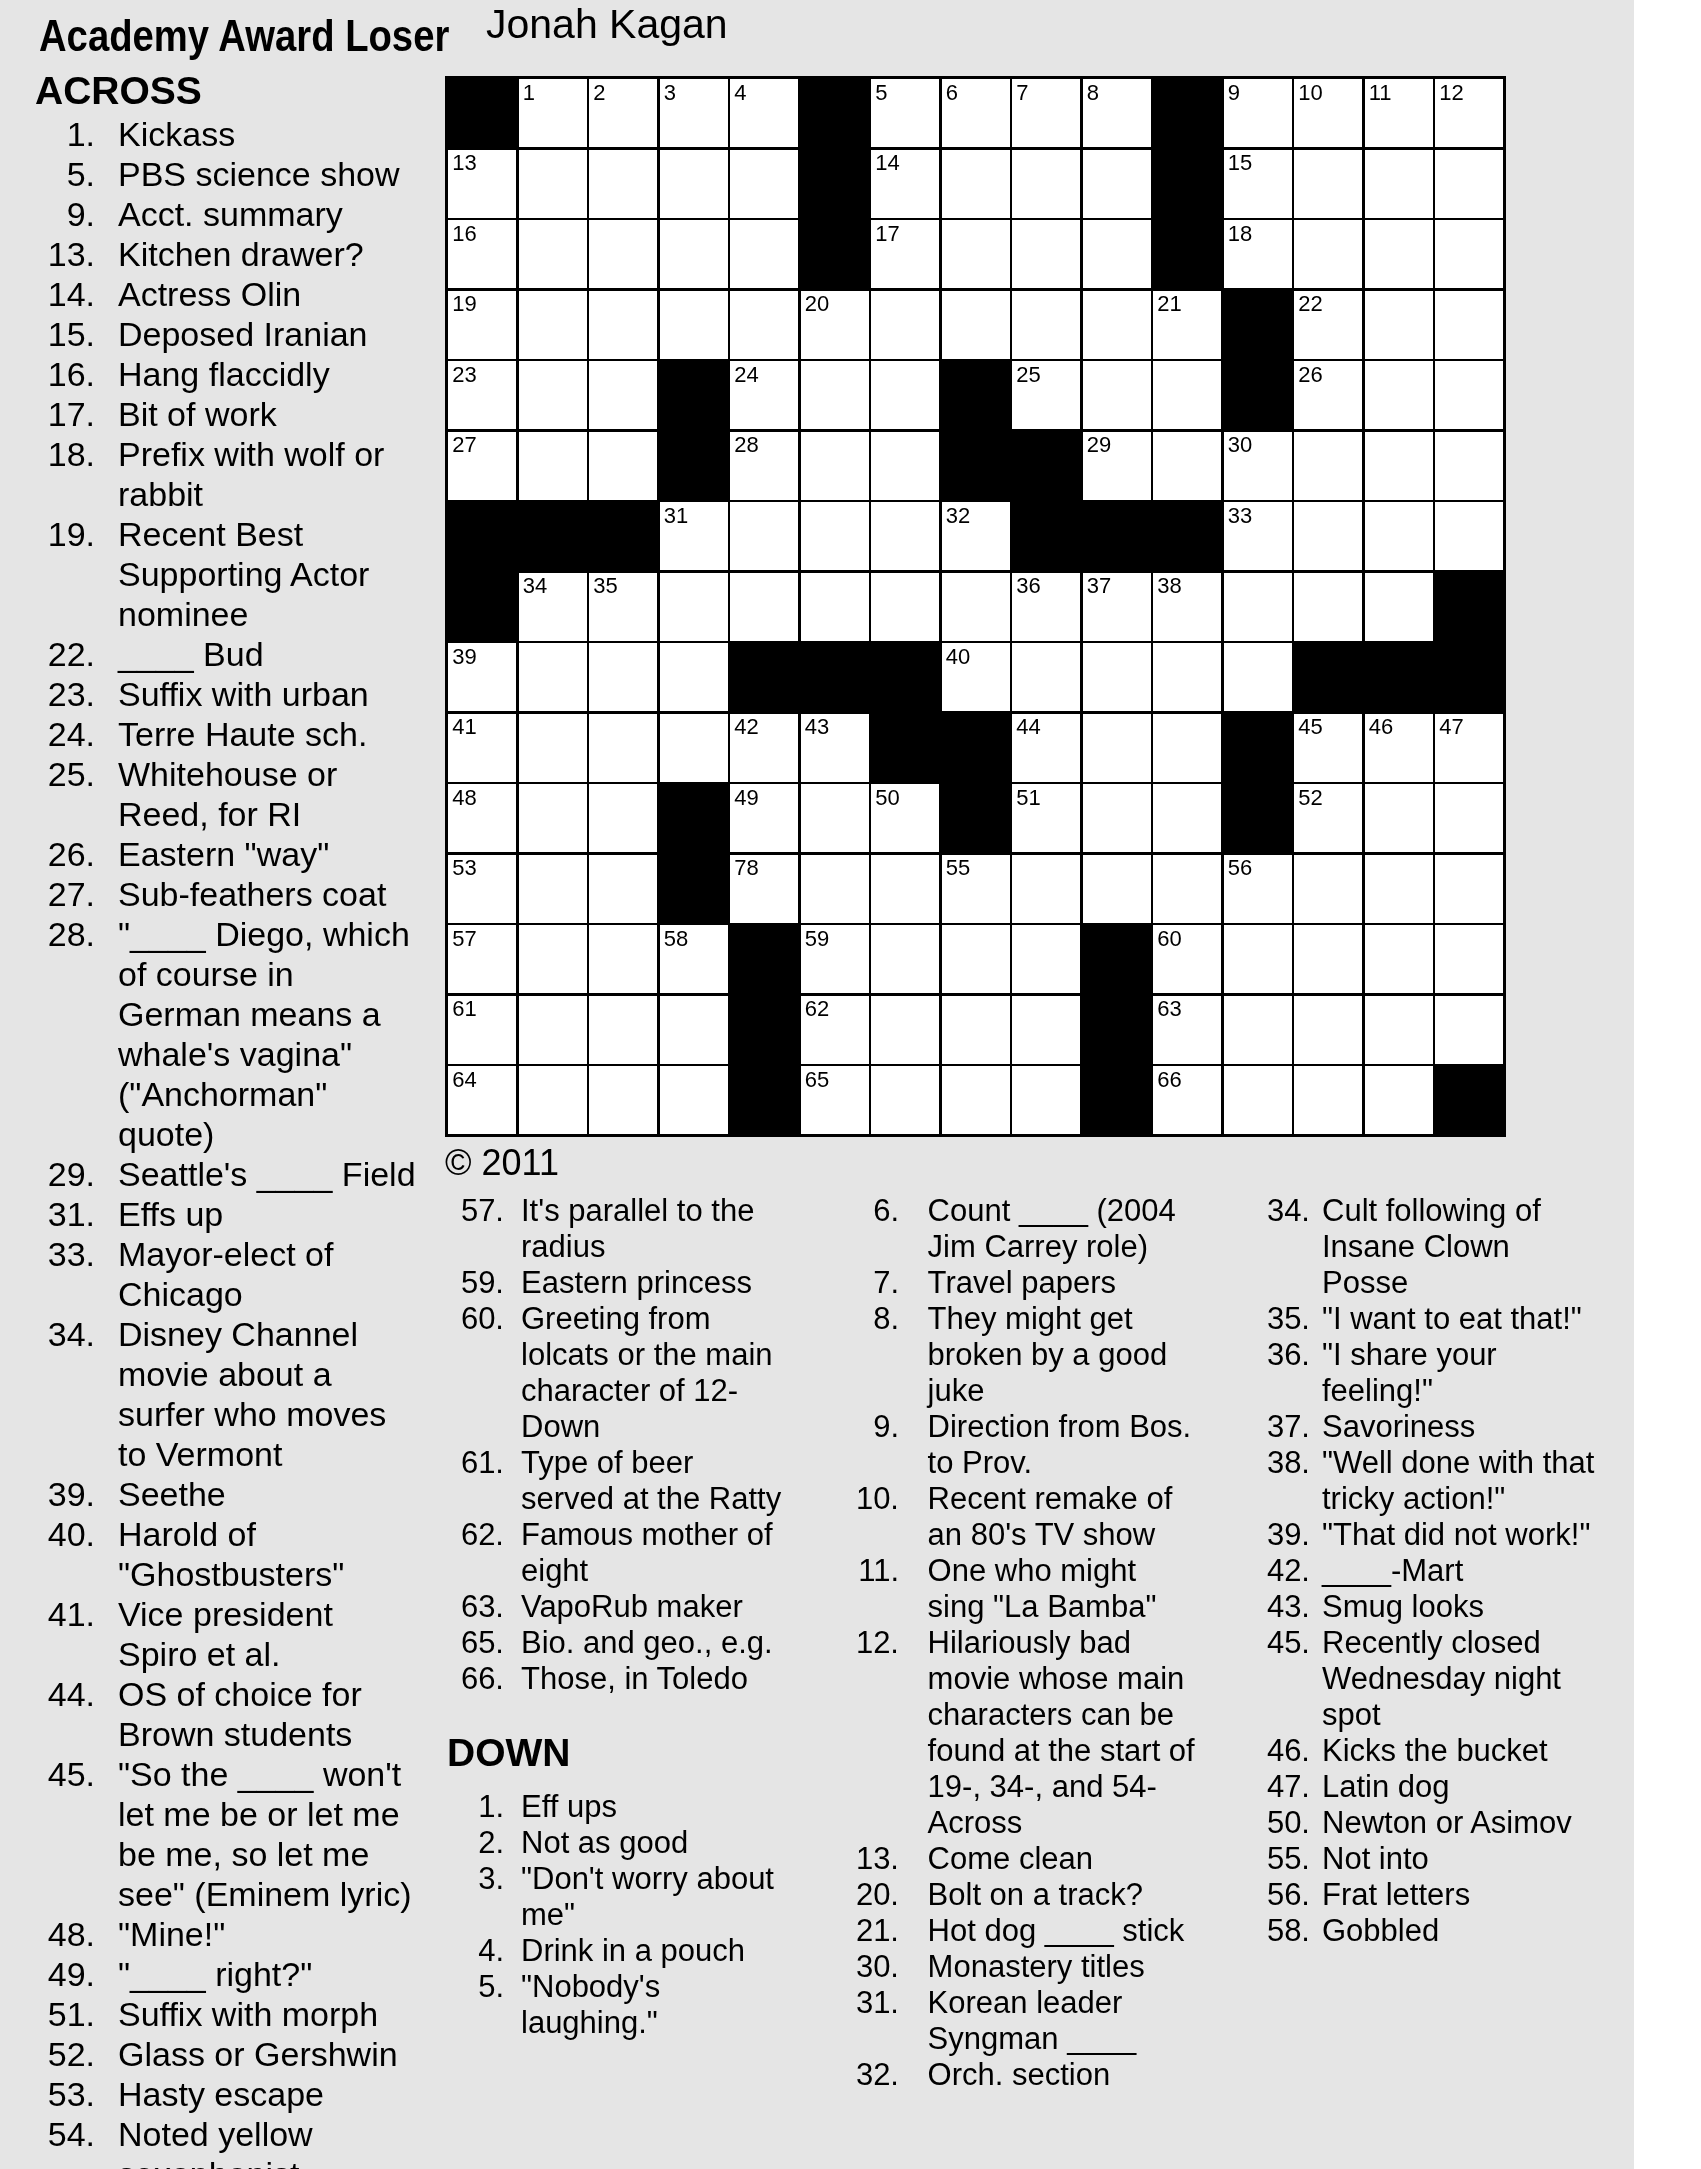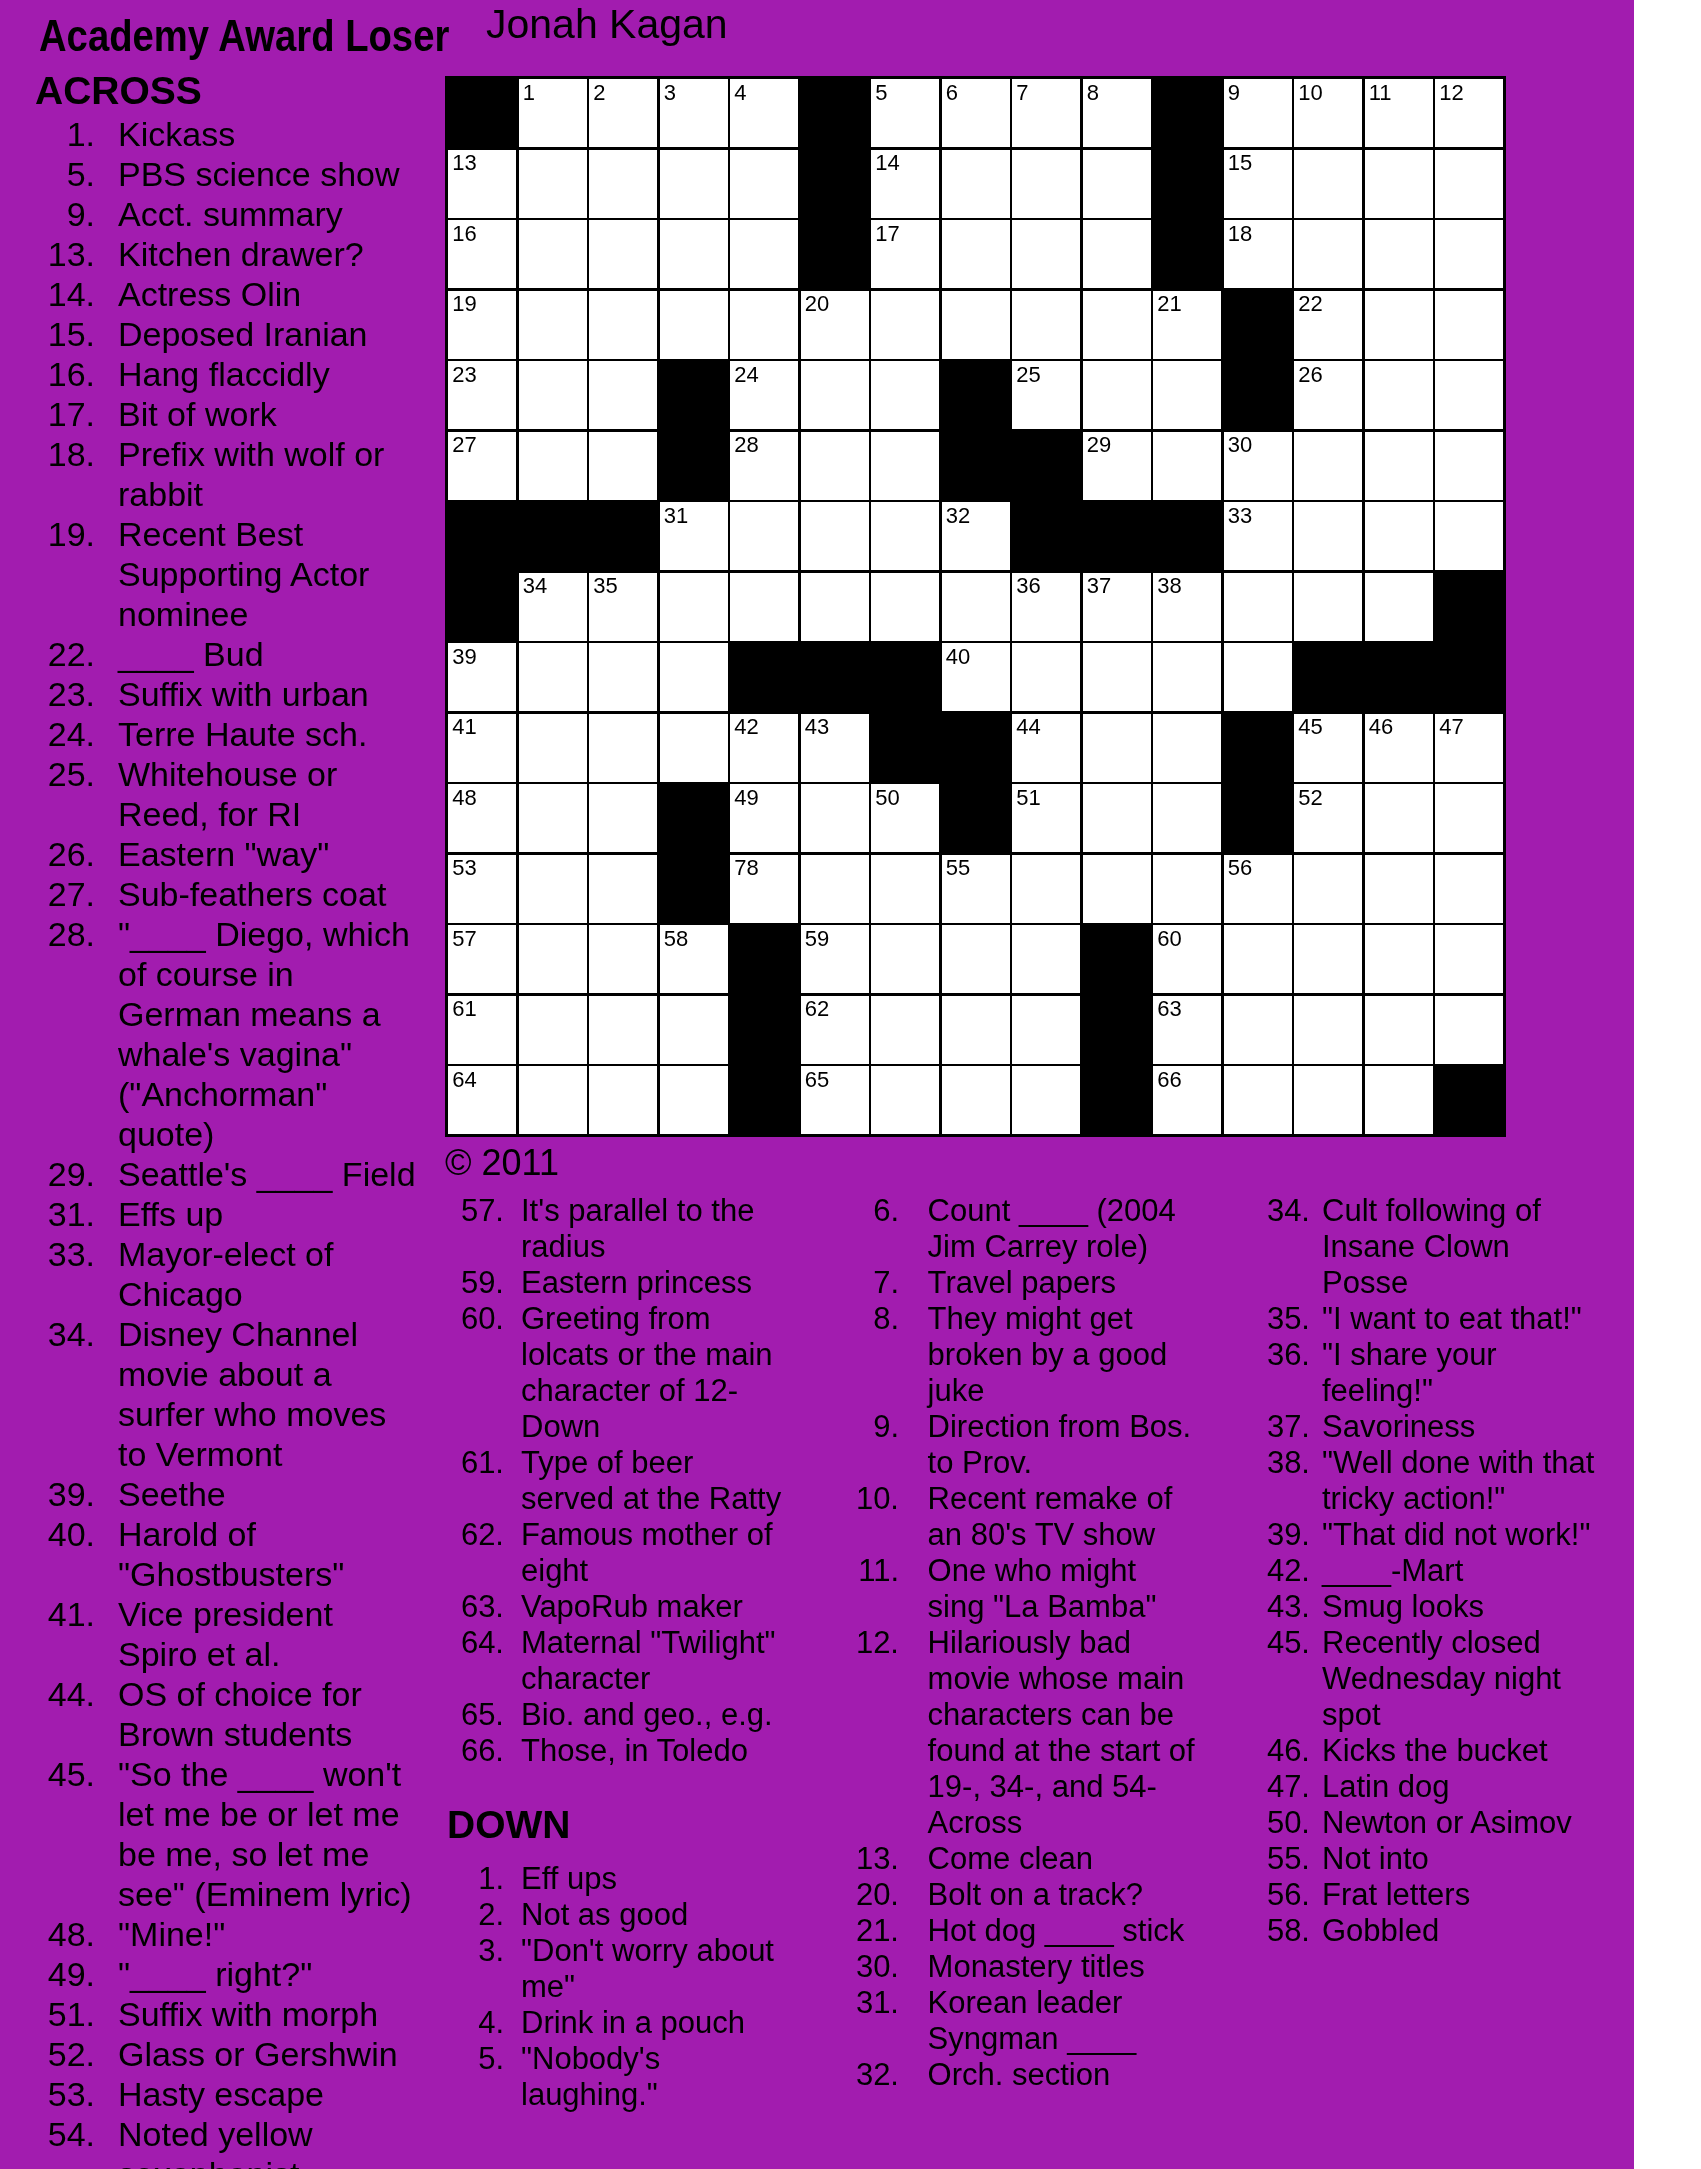--- a/index.html
+++ b/index.html
@@ -1,16 +1,16 @@
 <!DOCTYPE html>
 <html style="font-size:13.6px"><head>
 <meta charset="utf-8">
 <style>
   html,body{margin:0;padding:0;background:#fff;}
-  .page{position:relative;width:1634px;height:2170px;background:#a21caf;overflow:hidden;
+  .page{position:relative;width:1634px;height:2170px;background:#e5e5e5;overflow:hidden;
         font-family:"Liberation Sans","DejaVu Sans",sans-serif;color:#000;}
   .title{position:absolute;left:39px;top:10.2px;font-size:45px;font-weight:bold;
          transform:scaleX(0.85);transform-origin:0 50%;white-space:nowrap;letter-spacing:0;}
   .author{position:absolute;left:486px;top:1px;font-size:41px;white-space:nowrap;}
   .list-header{font-size:39px;font-weight:bold;line-height:44px;}
   .across-header{position:absolute;left:35px;top:69px;}
   .clues-main{position:absolute;left:41px;top:114px;font-size:34px;line-height:40px;}
   .clues-main .n{width:54px;margin-right:23px;}
   .clues-main .t{width:302px;}
   .clue{display:flex;align-items:flex-start;}
@@ -559,24 +559,20 @@
         </div>
         <div class="clue">
           <span class="n">62.</span>
           <span class="t">Famous mother of eight</span>
         </div>
         <div class="clue">
           <span class="n">63.</span>
           <span class="t">VapoRub maker</span>
         </div>
         <div class="clue">
-          <span class="n">64.</span>
-          <span class="t">Maternal "Twilight" character</span>
-        </div>
-        <div class="clue">
           <span class="n">65.</span>
           <span class="t">Bio. and geo., e.g.</span>
         </div>
         <div class="clue">
           <span class="n">66.</span>
           <span class="t">Those, in Toledo</span>
         </div>
       </div>
     <div class="list-header down-header">DOWN</div>
     <div>

